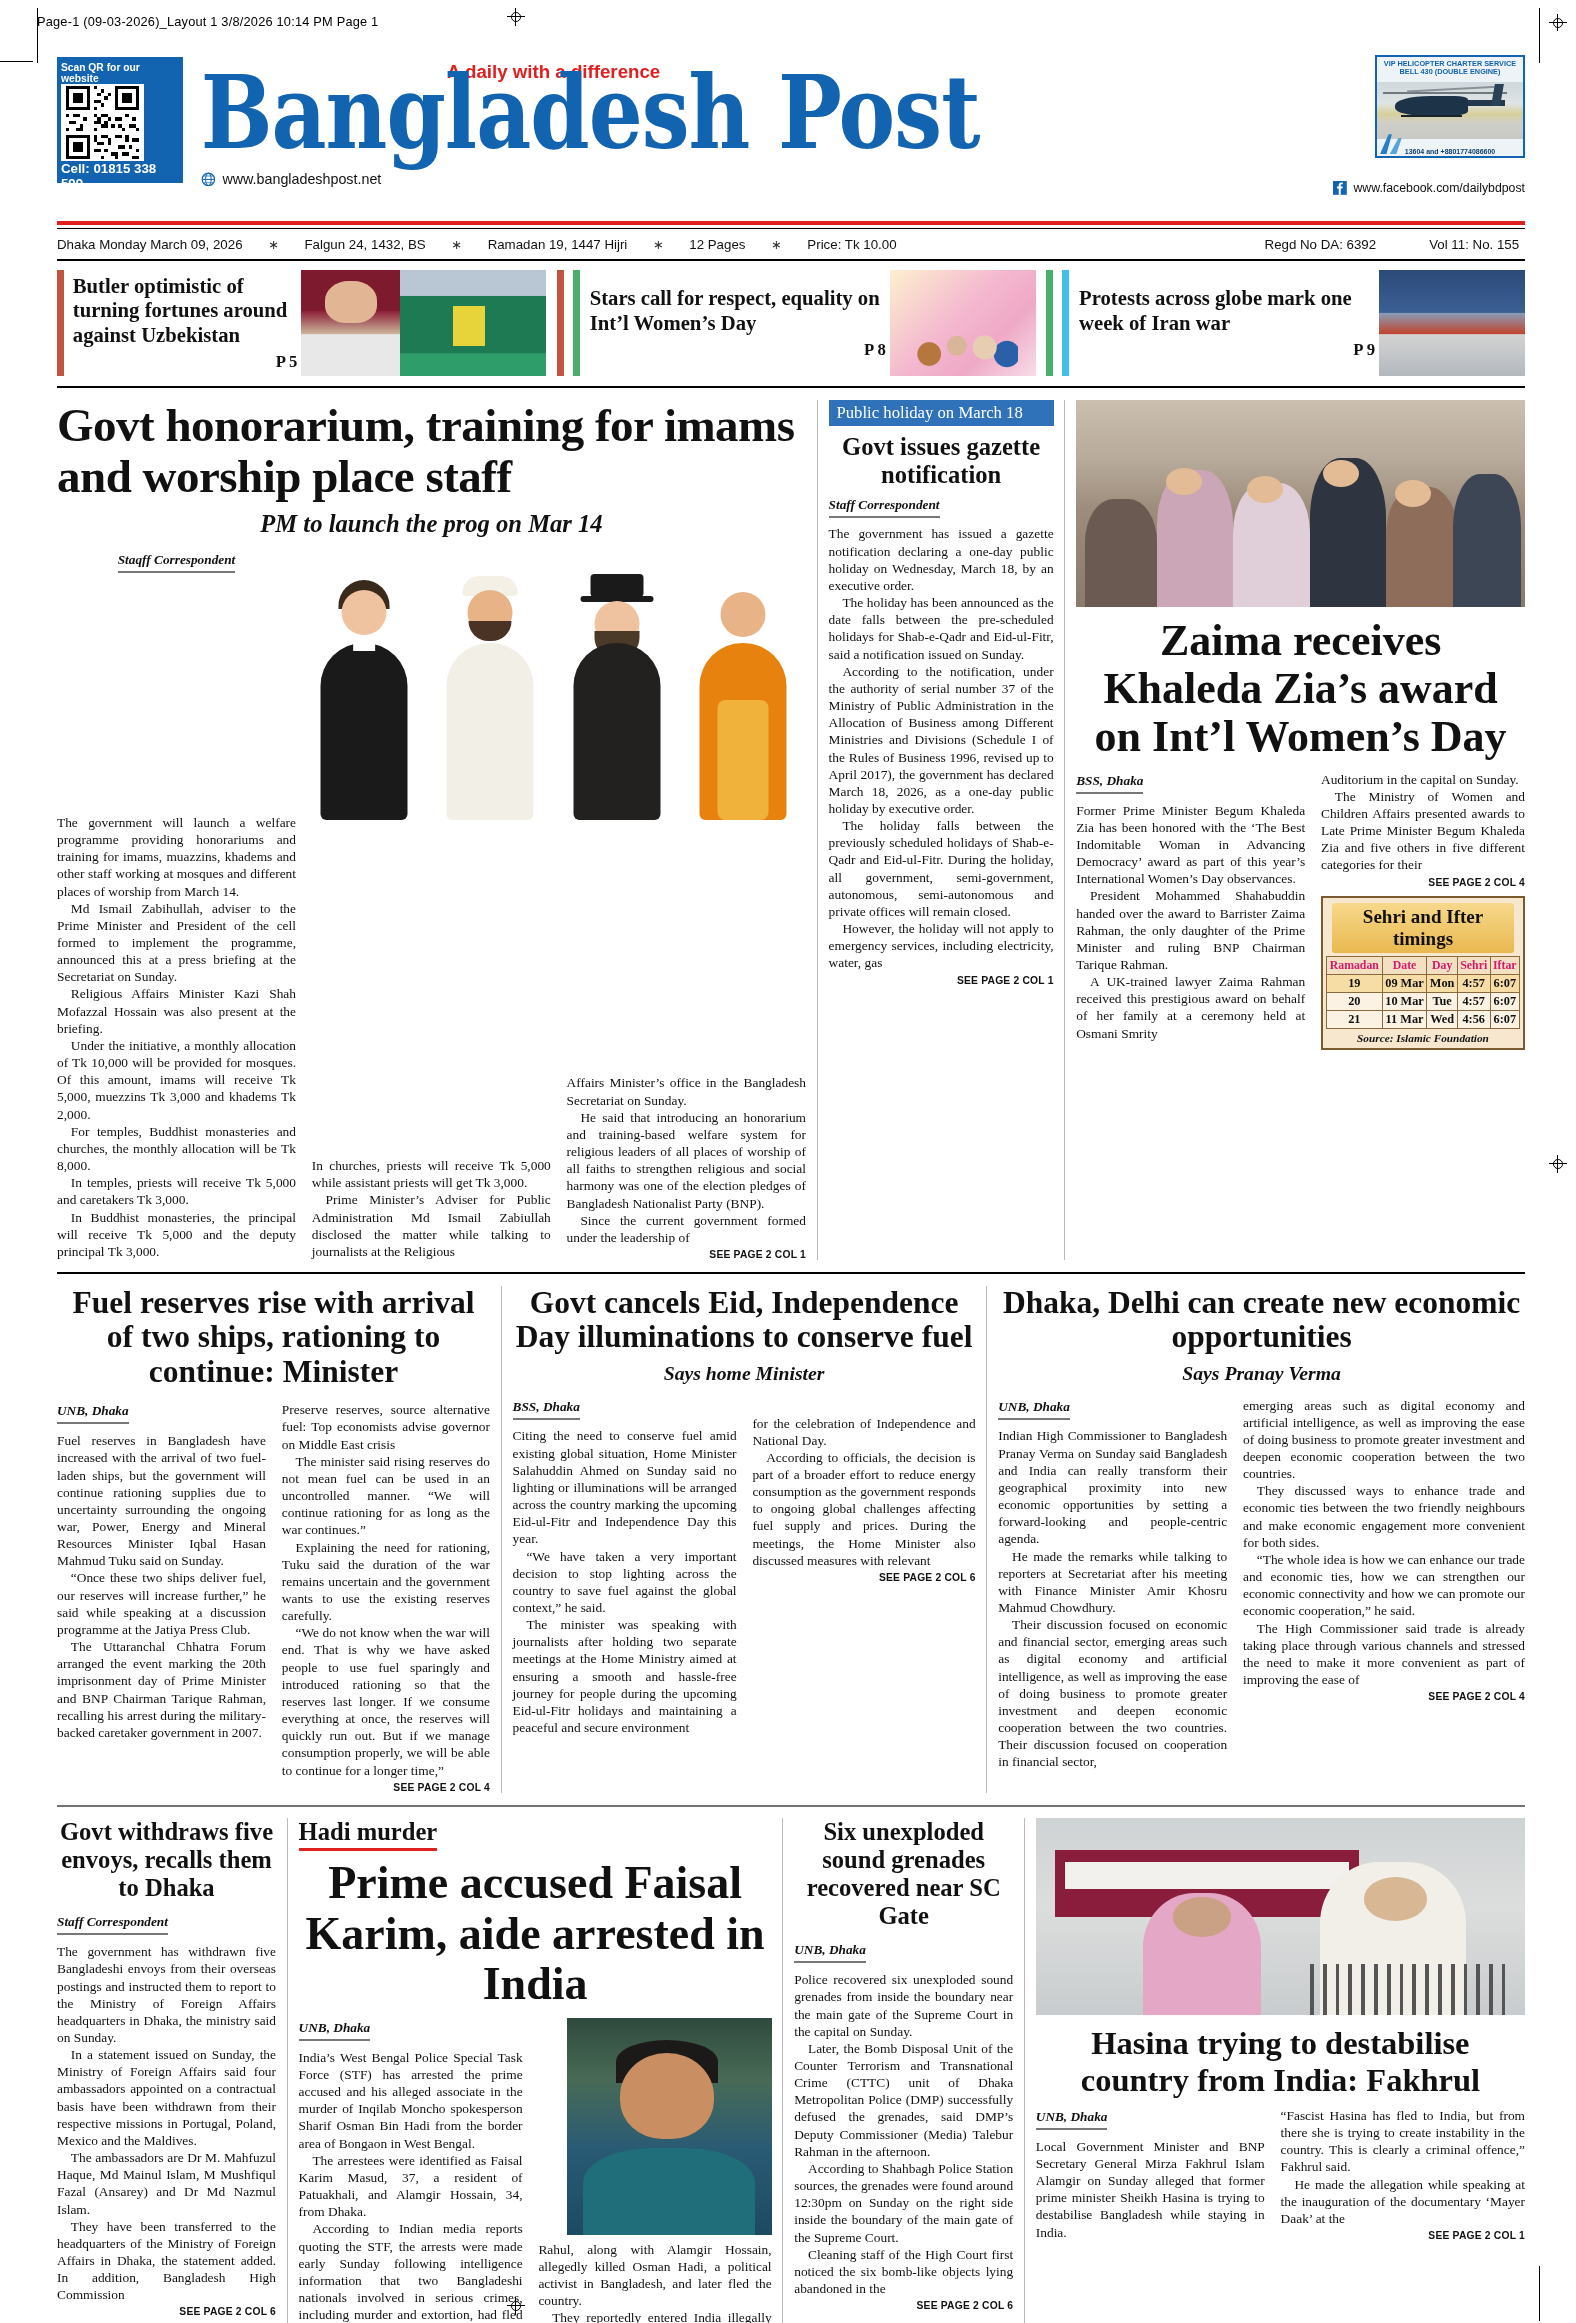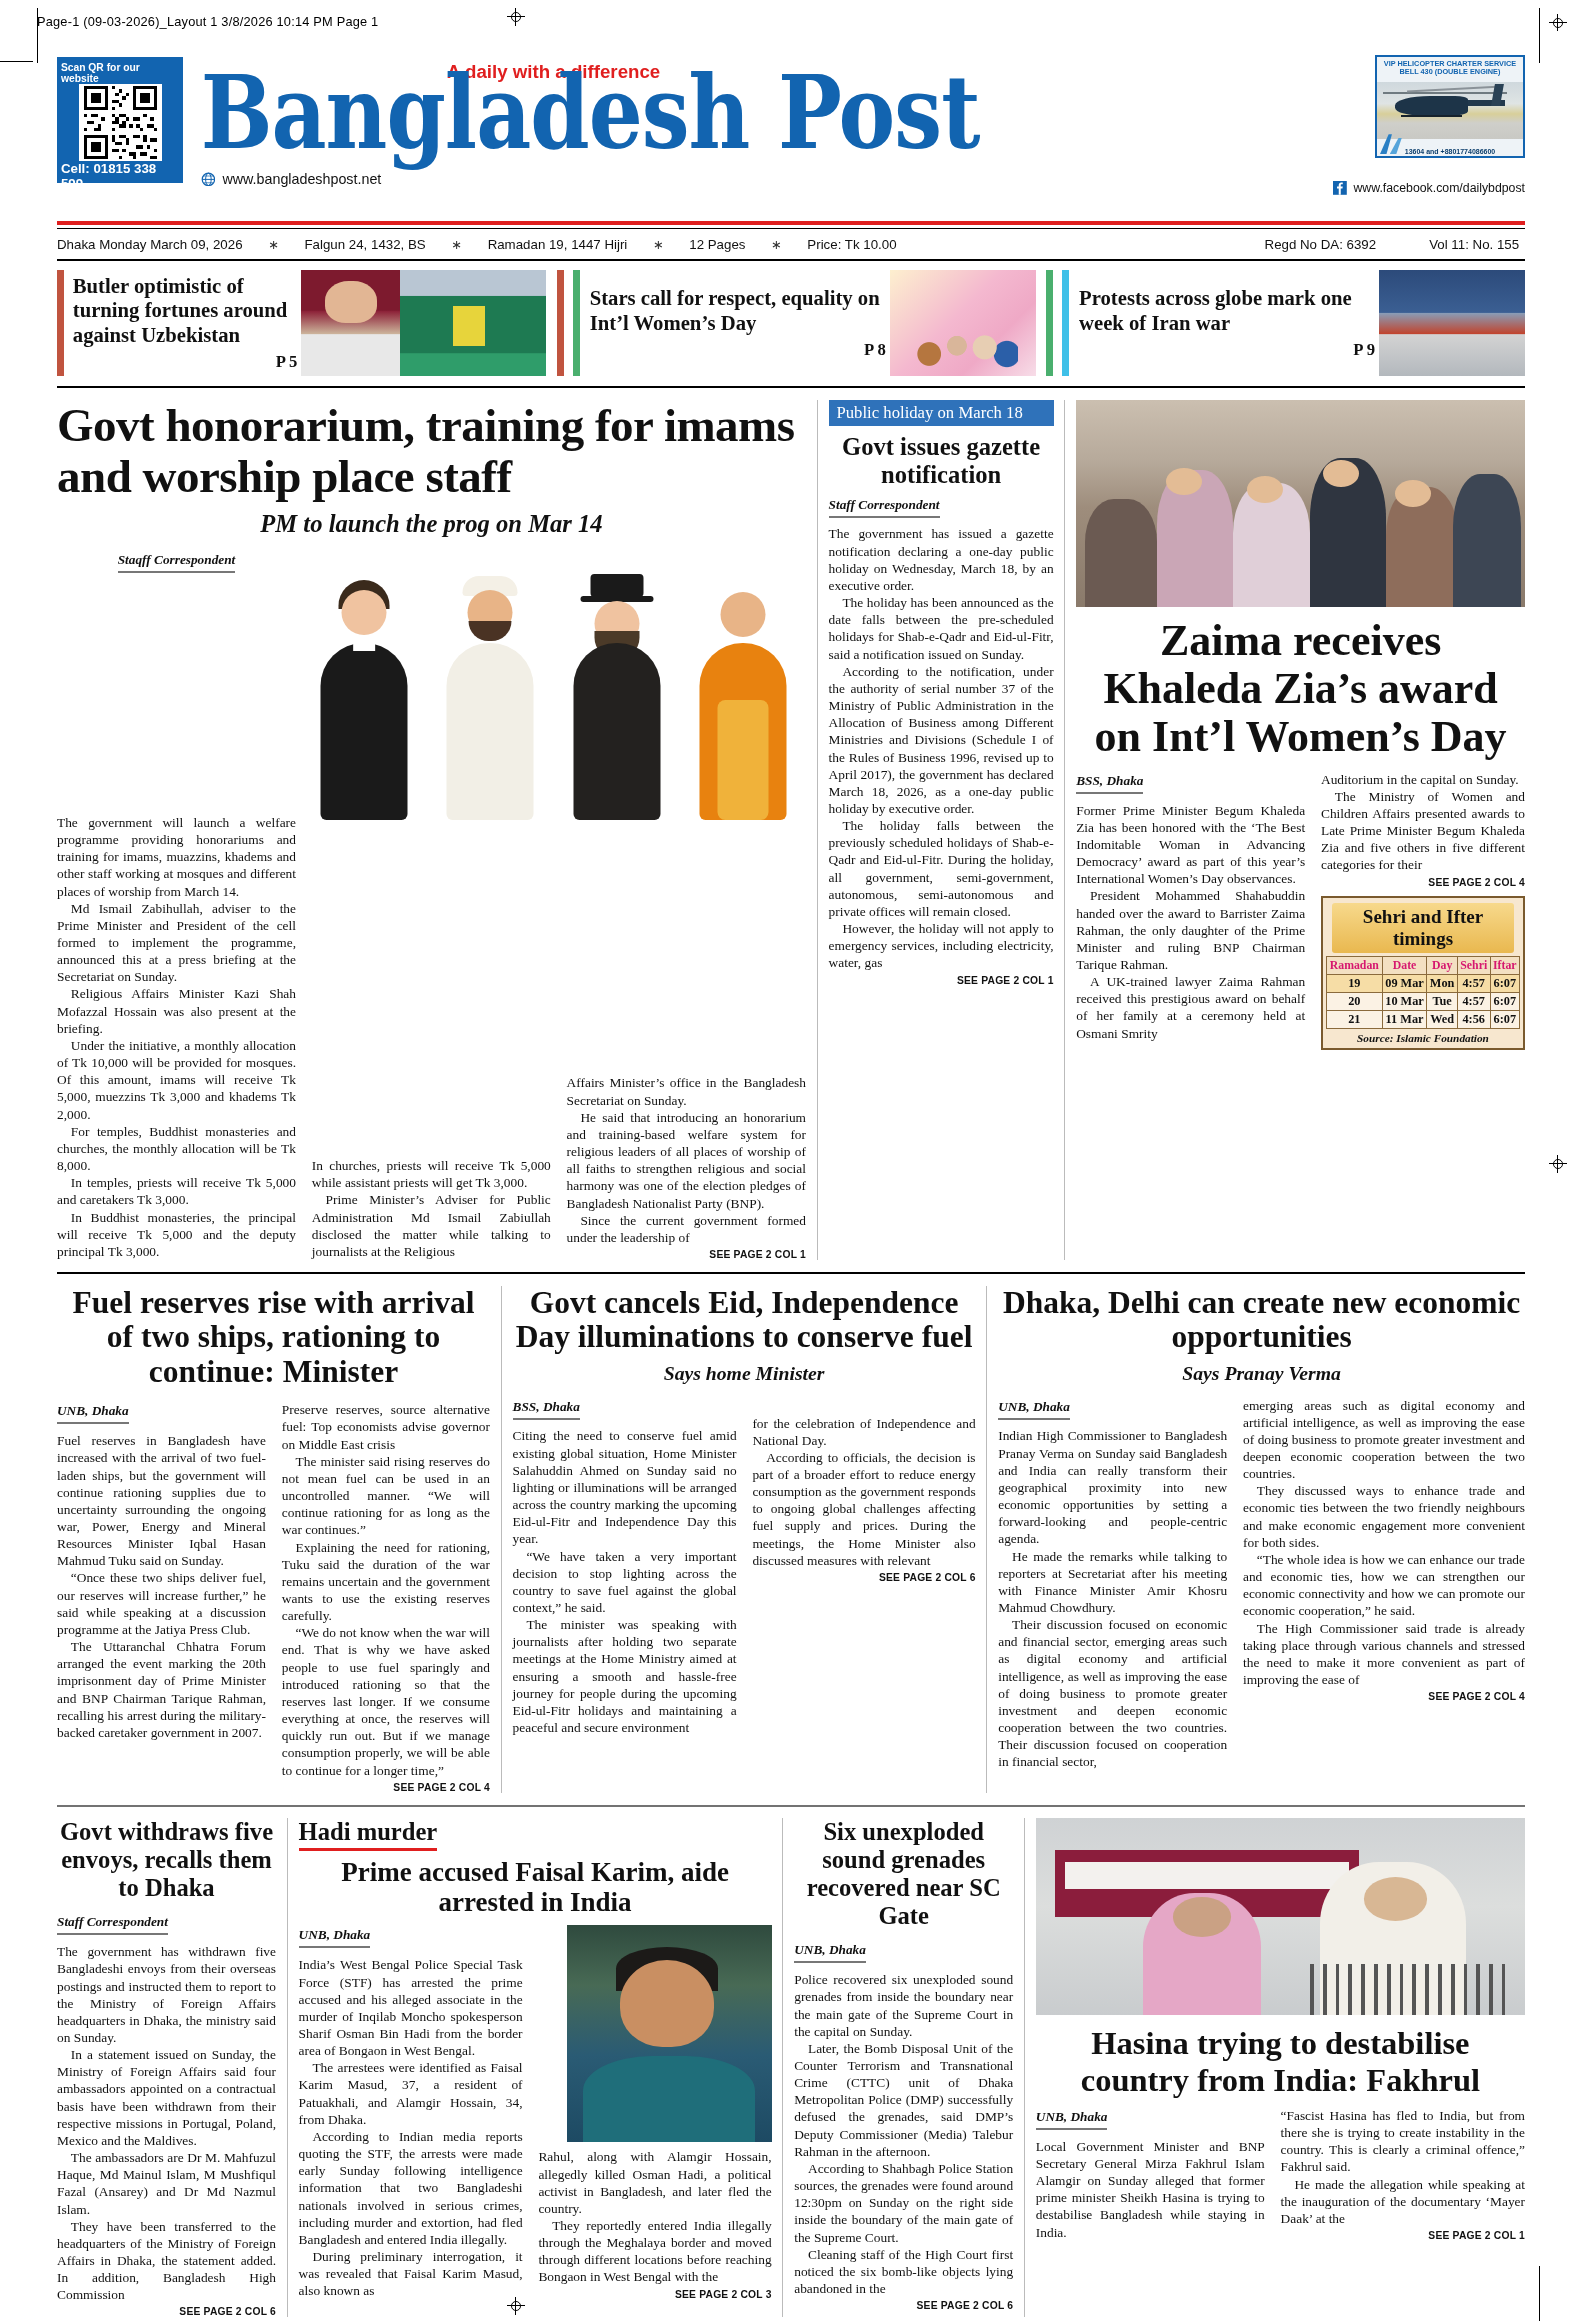--- a/index.html
+++ b/index.html
@@ -28,21 +28,21 @@
   .reg-mark:after { top:7.9px; left:0; height:1px; width:17.7px; }
   .reg-mark span { position:absolute; left:3.9px; top:3.9px; width:9.9px; height:9.9px; border:1px solid #000; border-radius:50%; }
 
   
   .paper { position:absolute; left:57px; top:47px; width:1468px; }
 
   
   .masthead { display:flex; align-items:flex-start; height:150px; }
   .qrbox {
     width:126px; height:126px; background:#1264b0; color:#fff;
-    display:flex; flex-direction:column; align-items:center; justify-content:space-between;
+    display:flex; flex-direction:column; align-items:flex-start; justify-content:space-between;
     padding:4.9px 3.9px 3.9px; margin-top:9.9px;
   }
   .qrbox .qr-title { font-family:"Liberation Sans", sans-serif; font-weight:bold; font-size:10.3px; }
   .qr-img { width:83px; height:77px; background:#fff; padding:2px; }
   .qr-cell { font-family:"Liberation Sans", sans-serif; font-weight:bold; font-size:13.3px; }
   .qr-grid { width:100%; height:100%; }
 
   .title-wrap { flex:1; position:relative; padding-left:17.7px; }
   .tagline {
     position:absolute; left:264px; top:13.8px;
@@ -204,21 +204,21 @@
      background:#2a2a2e; border-radius:46% 46% 0 0; }
   .moha-face { position:absolute; left:41%; bottom:34%; width:18%; height:30%;
      background:#d6ab82; border-radius:50%; }
 
   
   .sec3 { display:flex; margin-top:11.8px; border-top:2px solid #737373; padding-top:11.8px; }
   .s3a { width:219px; } .s3b { width:473px; } .s3c { width:219px; } .s3d { flex:1; }
   h2.s3-head { margin:0; font-size:24.6px; line-height:1.14; text-align:center; font-weight:bold; }
   .hadi-kicker { font-size:24.6px; font-weight:bold; border-bottom:3px solid #e01f1f;
      display:inline-block; padding-bottom:2px; margin-bottom:6.9px; }
-  h2.hadi-head { margin:0 0 7.9px; font-size:27px; line-height:1.1; text-align:center; font-weight:bold; }
+  h2.hadi-head { margin:0 0 7.9px; font-size:46px; line-height:1.1; text-align:center; font-weight:bold; }
   .photo-faisal { width:205px; height:217px; float:right; margin:0 0 5.9px 9.9px;
      background:linear-gradient(#2f4a3e 0%,#486a55 28%,#2a5b74 60%,#1d4a63 100%); position:relative; overflow:hidden;}
   .pf-face { position:absolute; left:26%; top:16%; width:46%; height:40%; background:#c98f62; border-radius:50% 50% 45% 45%; }
   .pf-hair { position:absolute; left:24%; top:10%; width:50%; height:20%; background:#1c1a18; border-radius:50% 50% 0 0; }
   .pf-body { position:absolute; left:8%; bottom:0; width:84%; height:40%; background:#1f6e7a; border-radius:40% 40% 0 0; }
 
   .photo-fakhrul { width:100%; height:197px; position:relative; overflow:hidden;
      background:linear-gradient(#cfd2d4 0%, #dcdedd 45%, #c9ccce 100%); }
   .pf-banner { position:absolute; left:4%; top:16%; width:62%; height:34%; background:#8b1d3c; }
   .pf-banner-in { position:absolute; left:6%; top:22%; width:58%; height:14%; background:#f3f1ee; }

